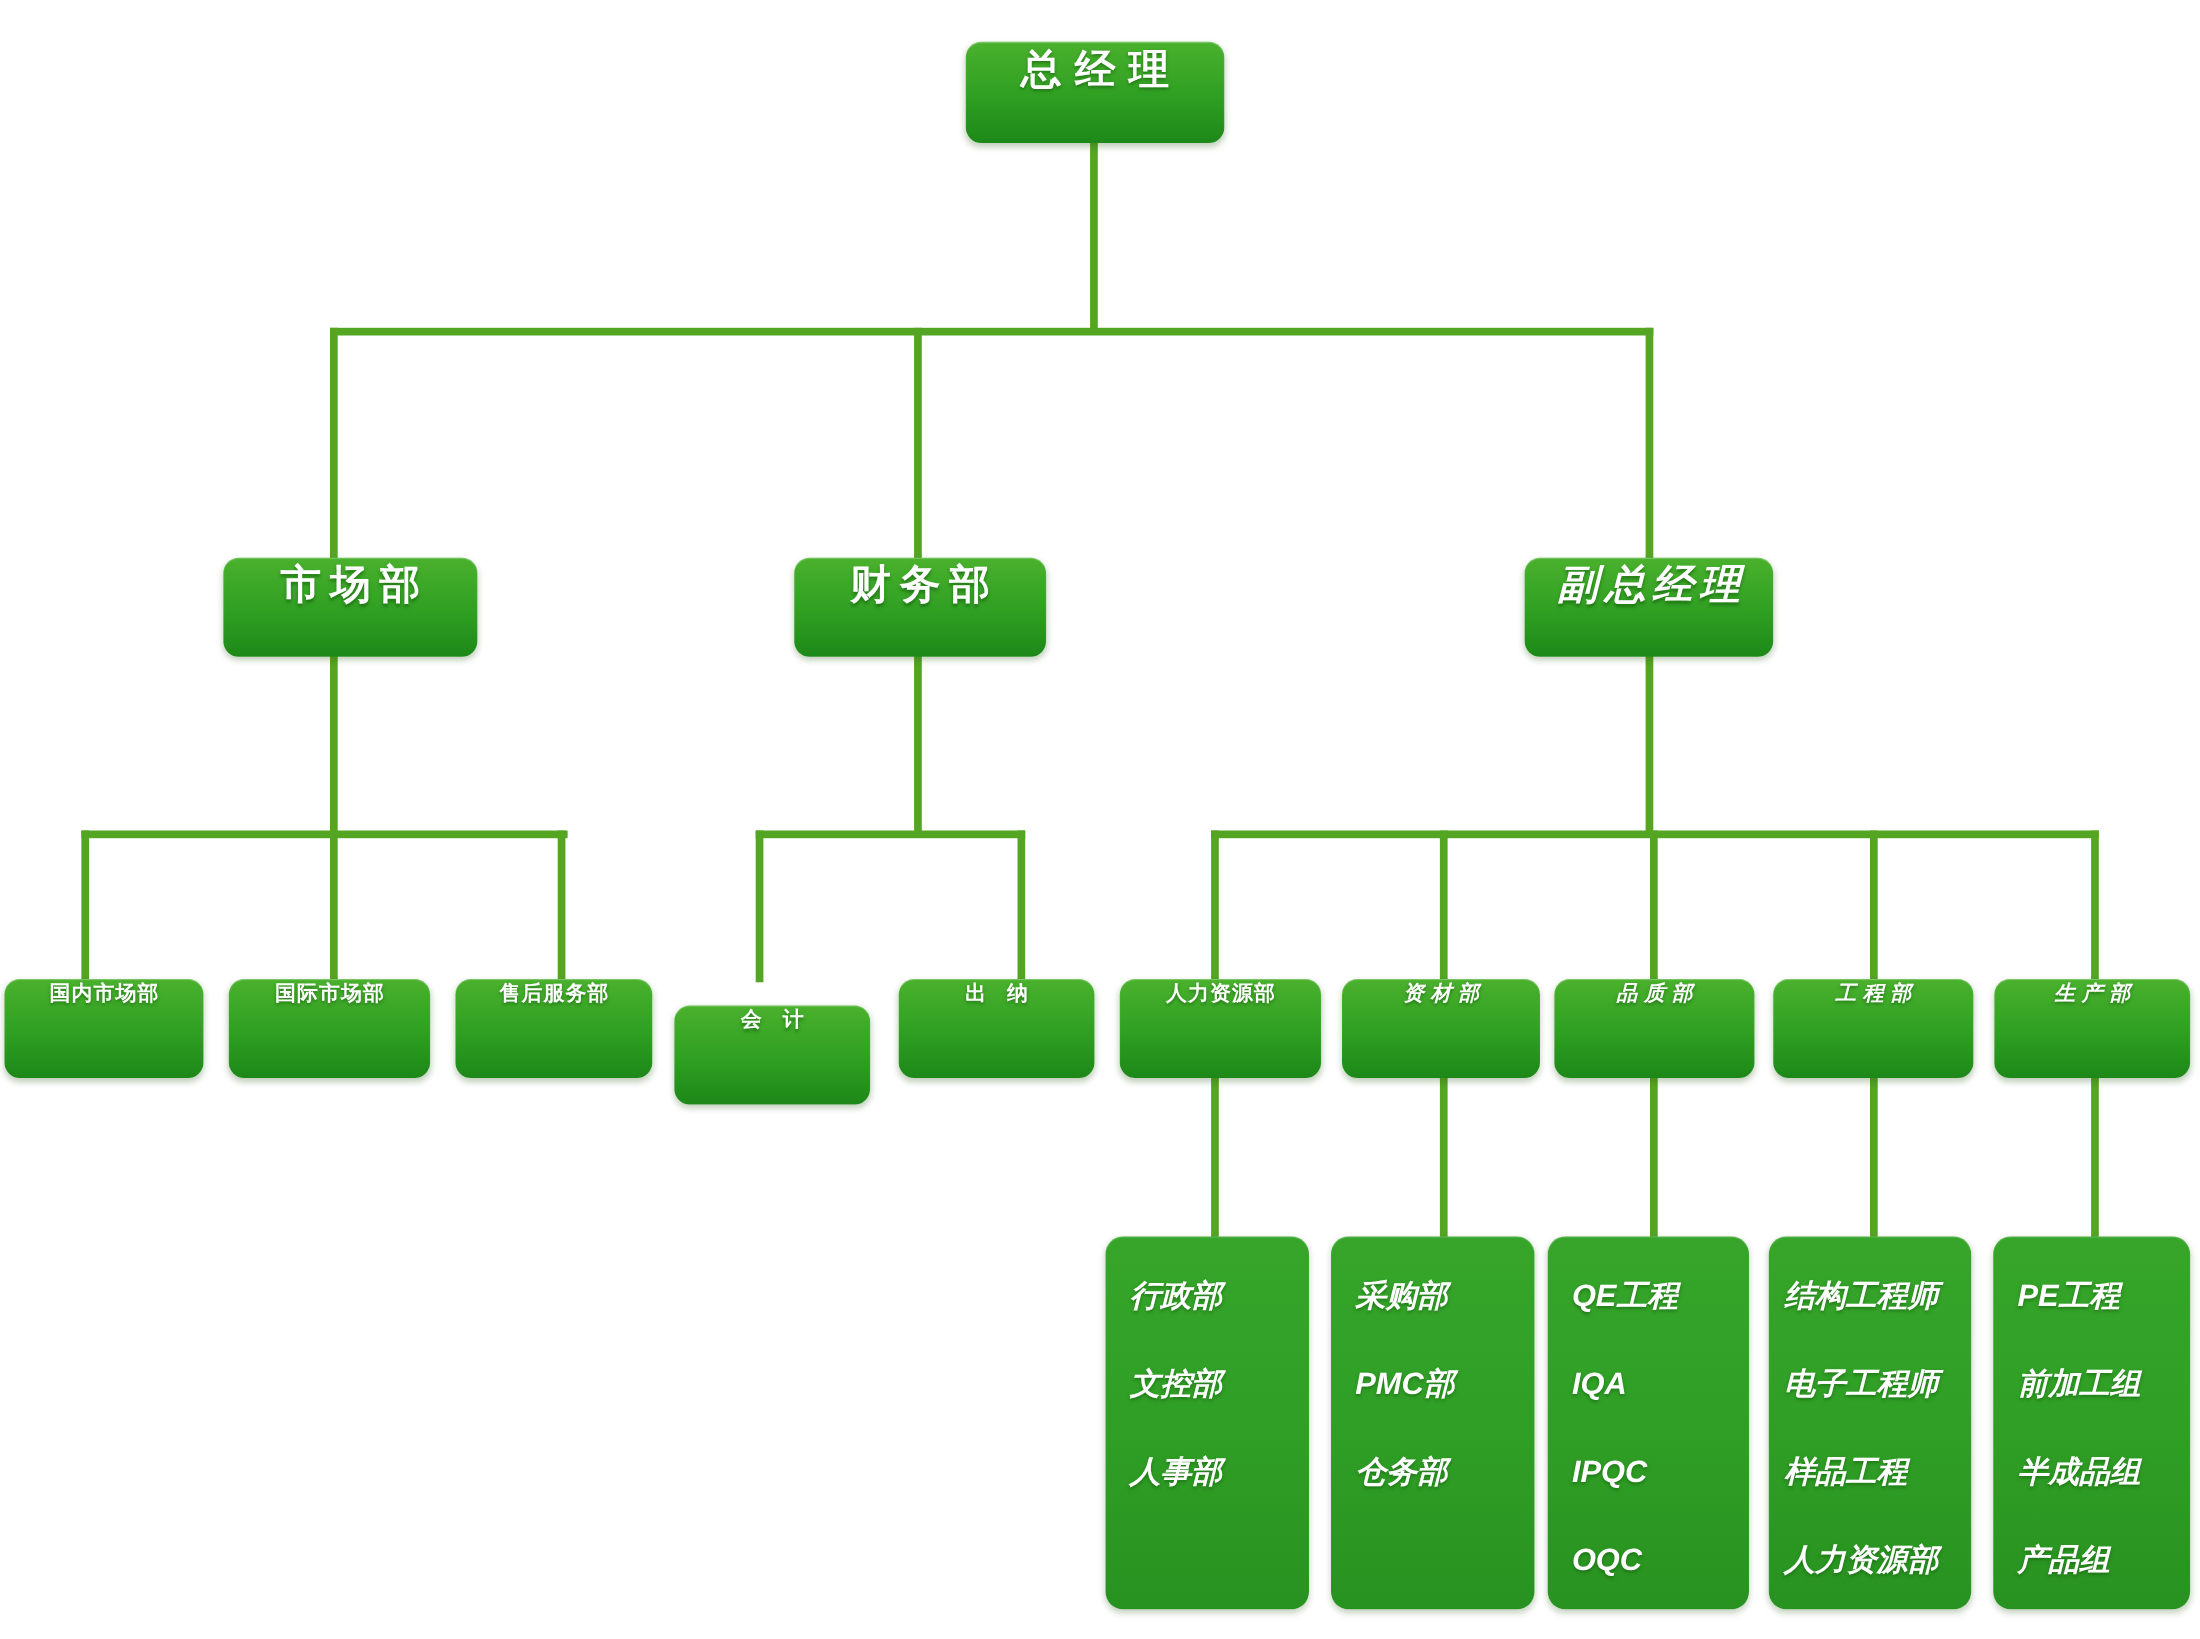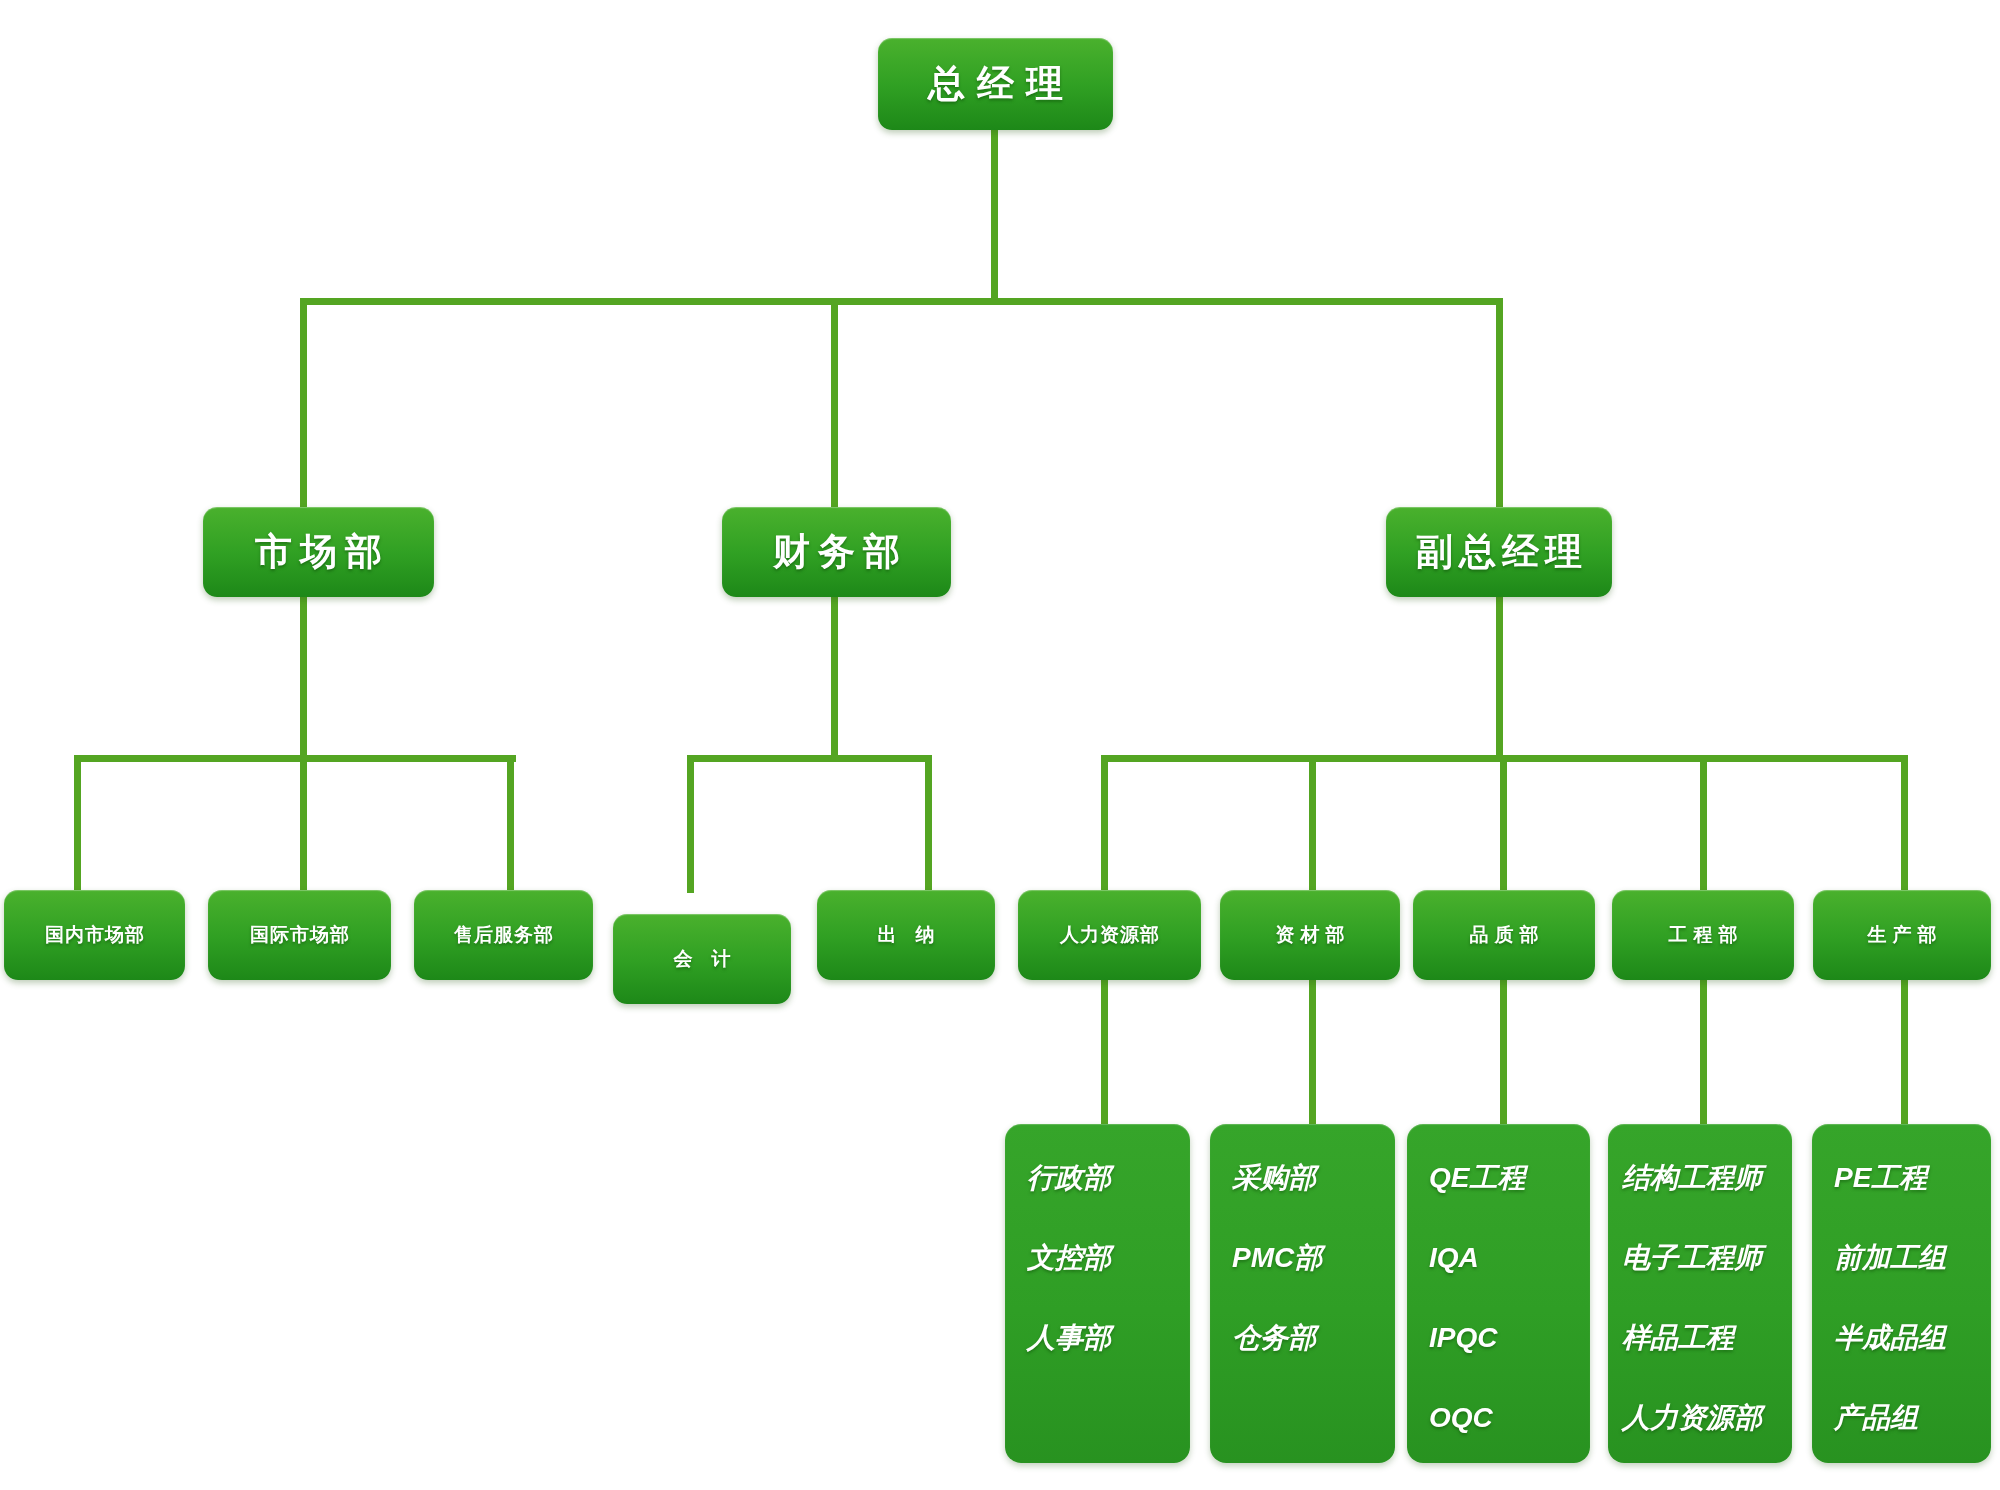--- a/index.html
+++ b/index.html
@@ -17,36 +17,35 @@
     background: #ffffff;
     overflow: hidden;
   }
   .line {
     position: absolute;
     background: #54a522;
   }
   .node {
     position: absolute;
     display: flex;
-    align-items: center;
     justify-content: center;
     background: linear-gradient(180deg, #4ab12d 0%, #30a023 52%, #1d8818 100%);
     border-radius: 14px;
     color: #ffffff;
     font-weight: bold;
     text-shadow: 0 2px 3px rgba(15, 80, 10, 0.55);
     box-shadow: 0 3px 6px rgba(40, 90, 20, 0.30), inset 0 1px 1px rgba(255,255,255,0.30);
     white-space: nowrap;
   }
   .lvl1 { font-size: 37px; }
   .lvl2 { font-size: 37px; }
   .lvl3 { font-size: 19px; }
   .ls12 span { letter-spacing: 12px; margin-right: -12px; }
   .ls8  span { letter-spacing: 8px;  margin-right: -8px;  }
-  .ls6  span { letter-spacing: 6px;  margin-right: -6px;  }
+  .ls6  span { letter-spacing: 6px;  margin-right: -6px; font-style: italic;  }
   .ls1  span { letter-spacing: 1px;  margin-right: -1px;  }
   .panel {
     position: absolute;
     box-sizing: border-box;
     background: linear-gradient(180deg, #36a52a 0%, #2f9e25 55%, #289220 100%);
     border-radius: 16px;
     padding: 14px 6px 0 16px;
     box-shadow: 0 3px 6px rgba(40, 90, 20, 0.28), inset 0 1px 1px rgba(255,255,255,0.22);
   }
   .panel .pitem {

